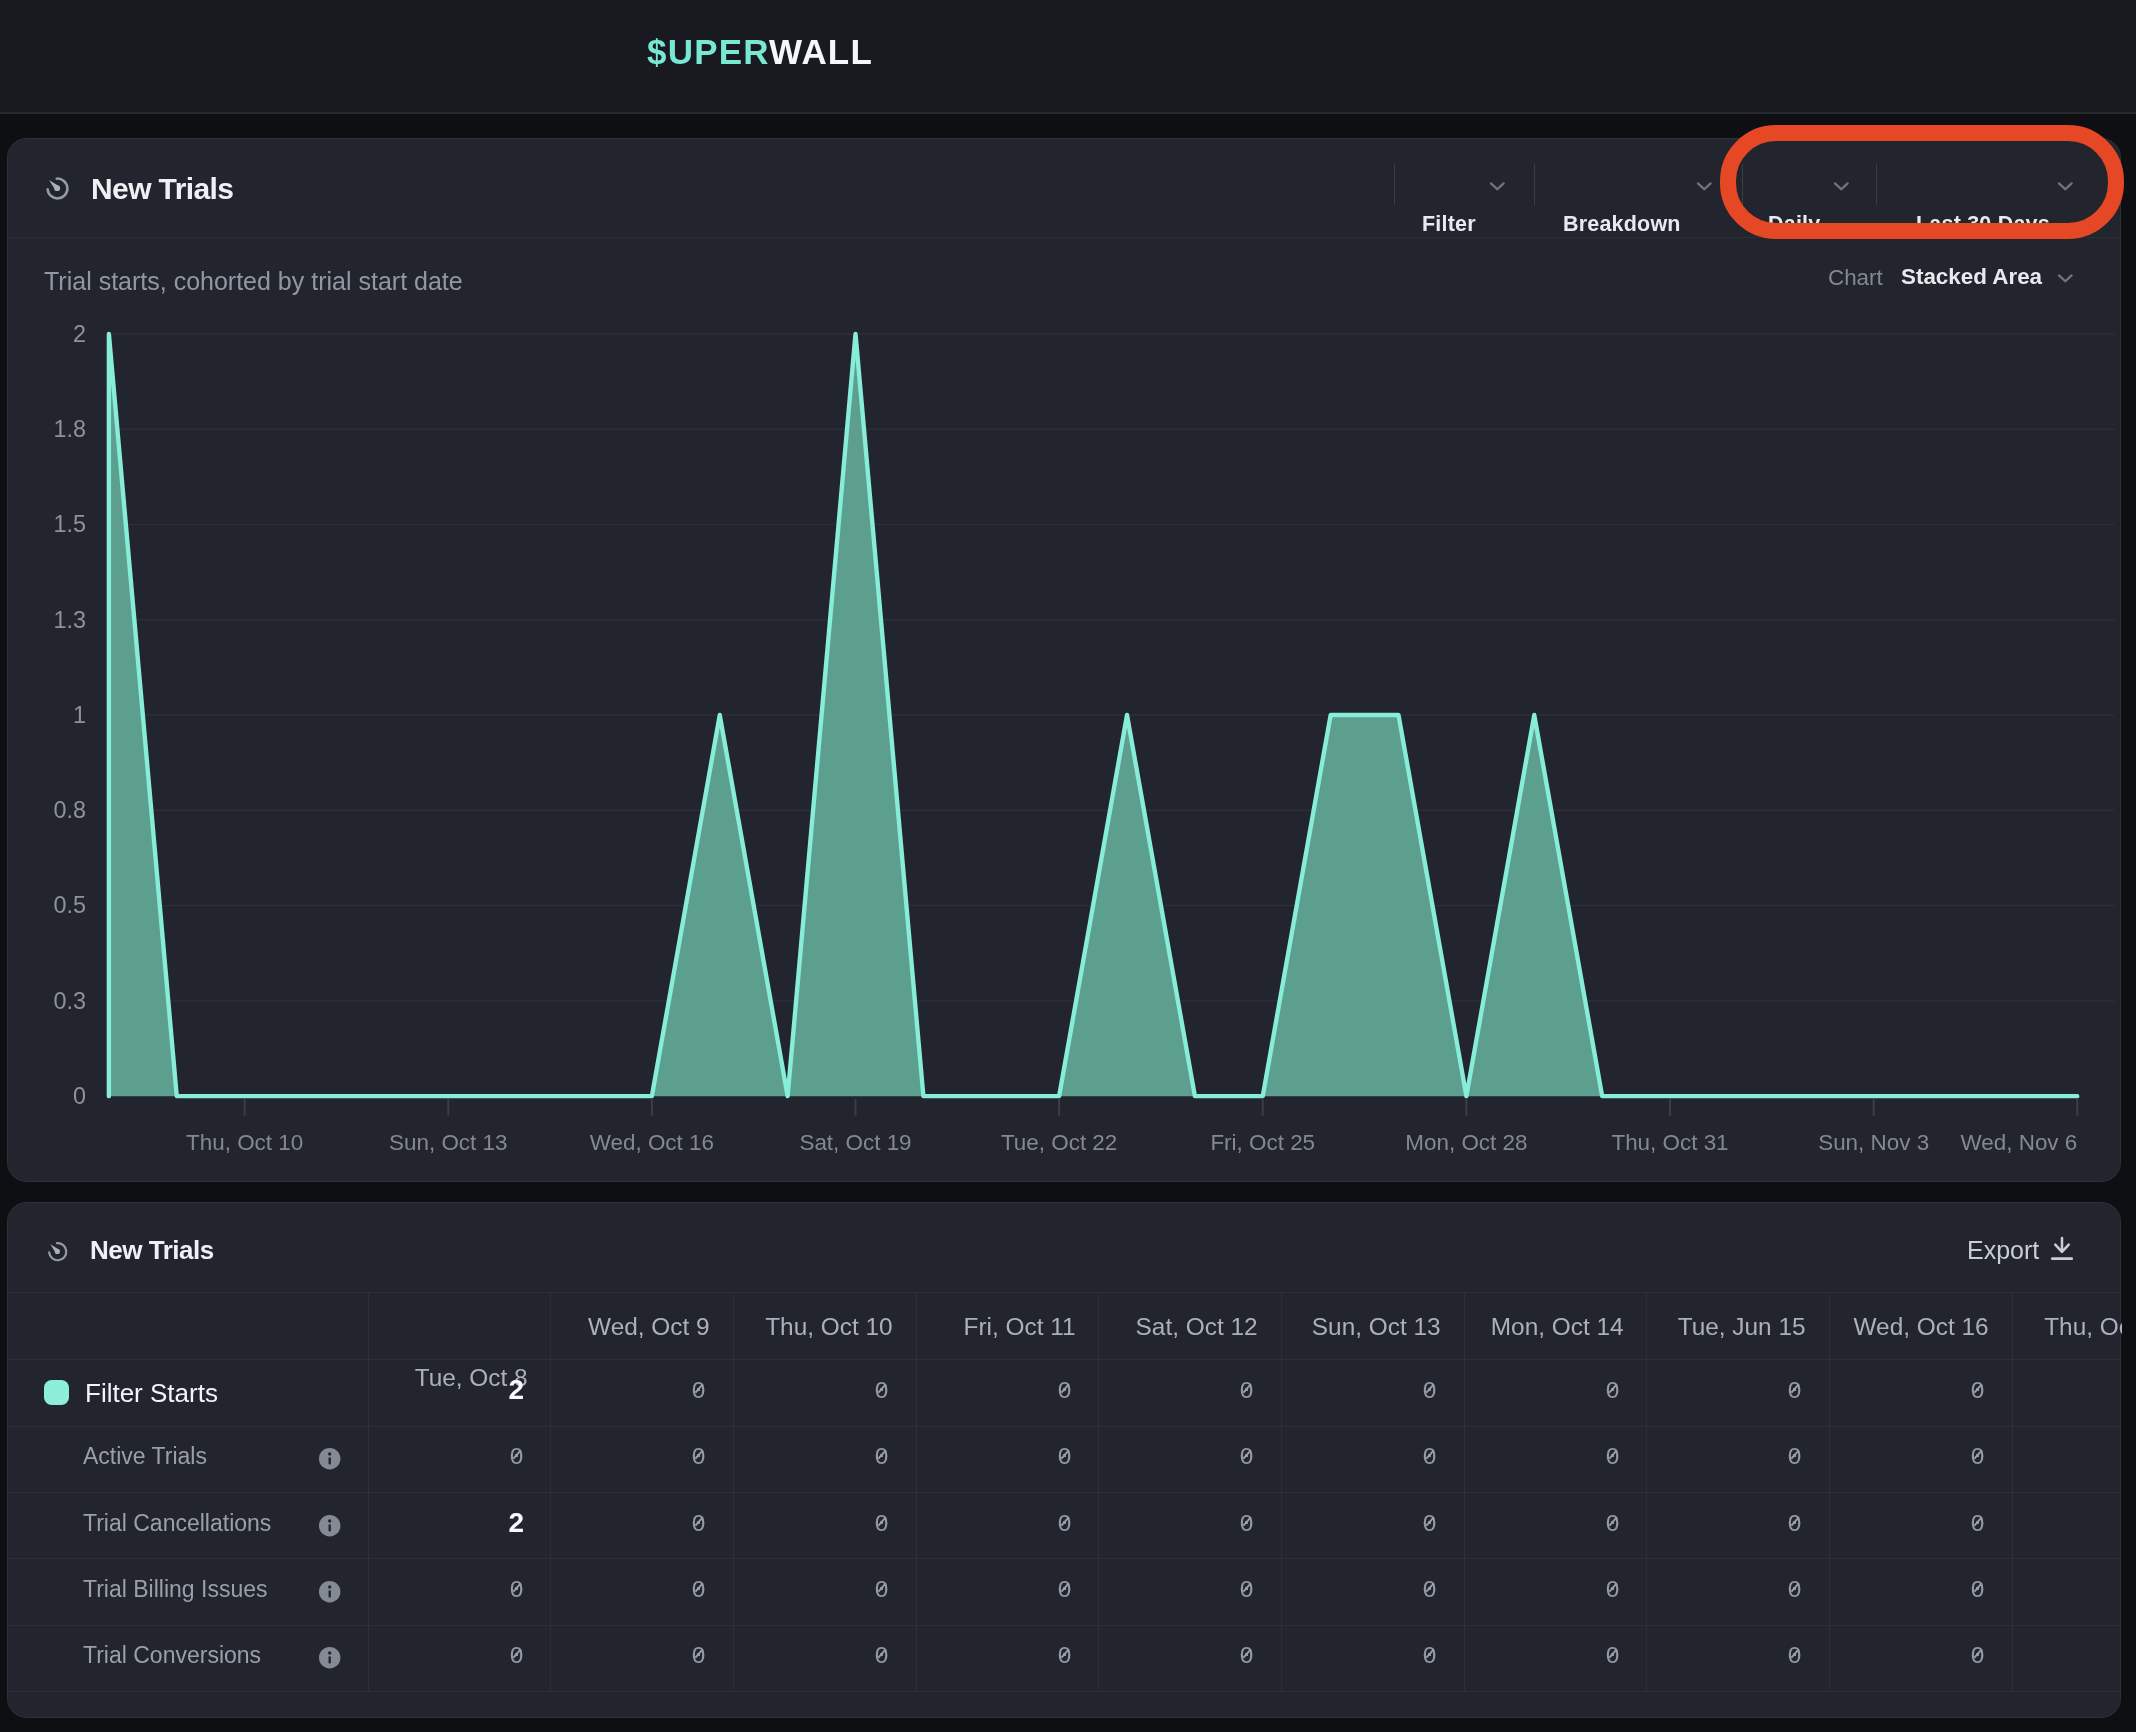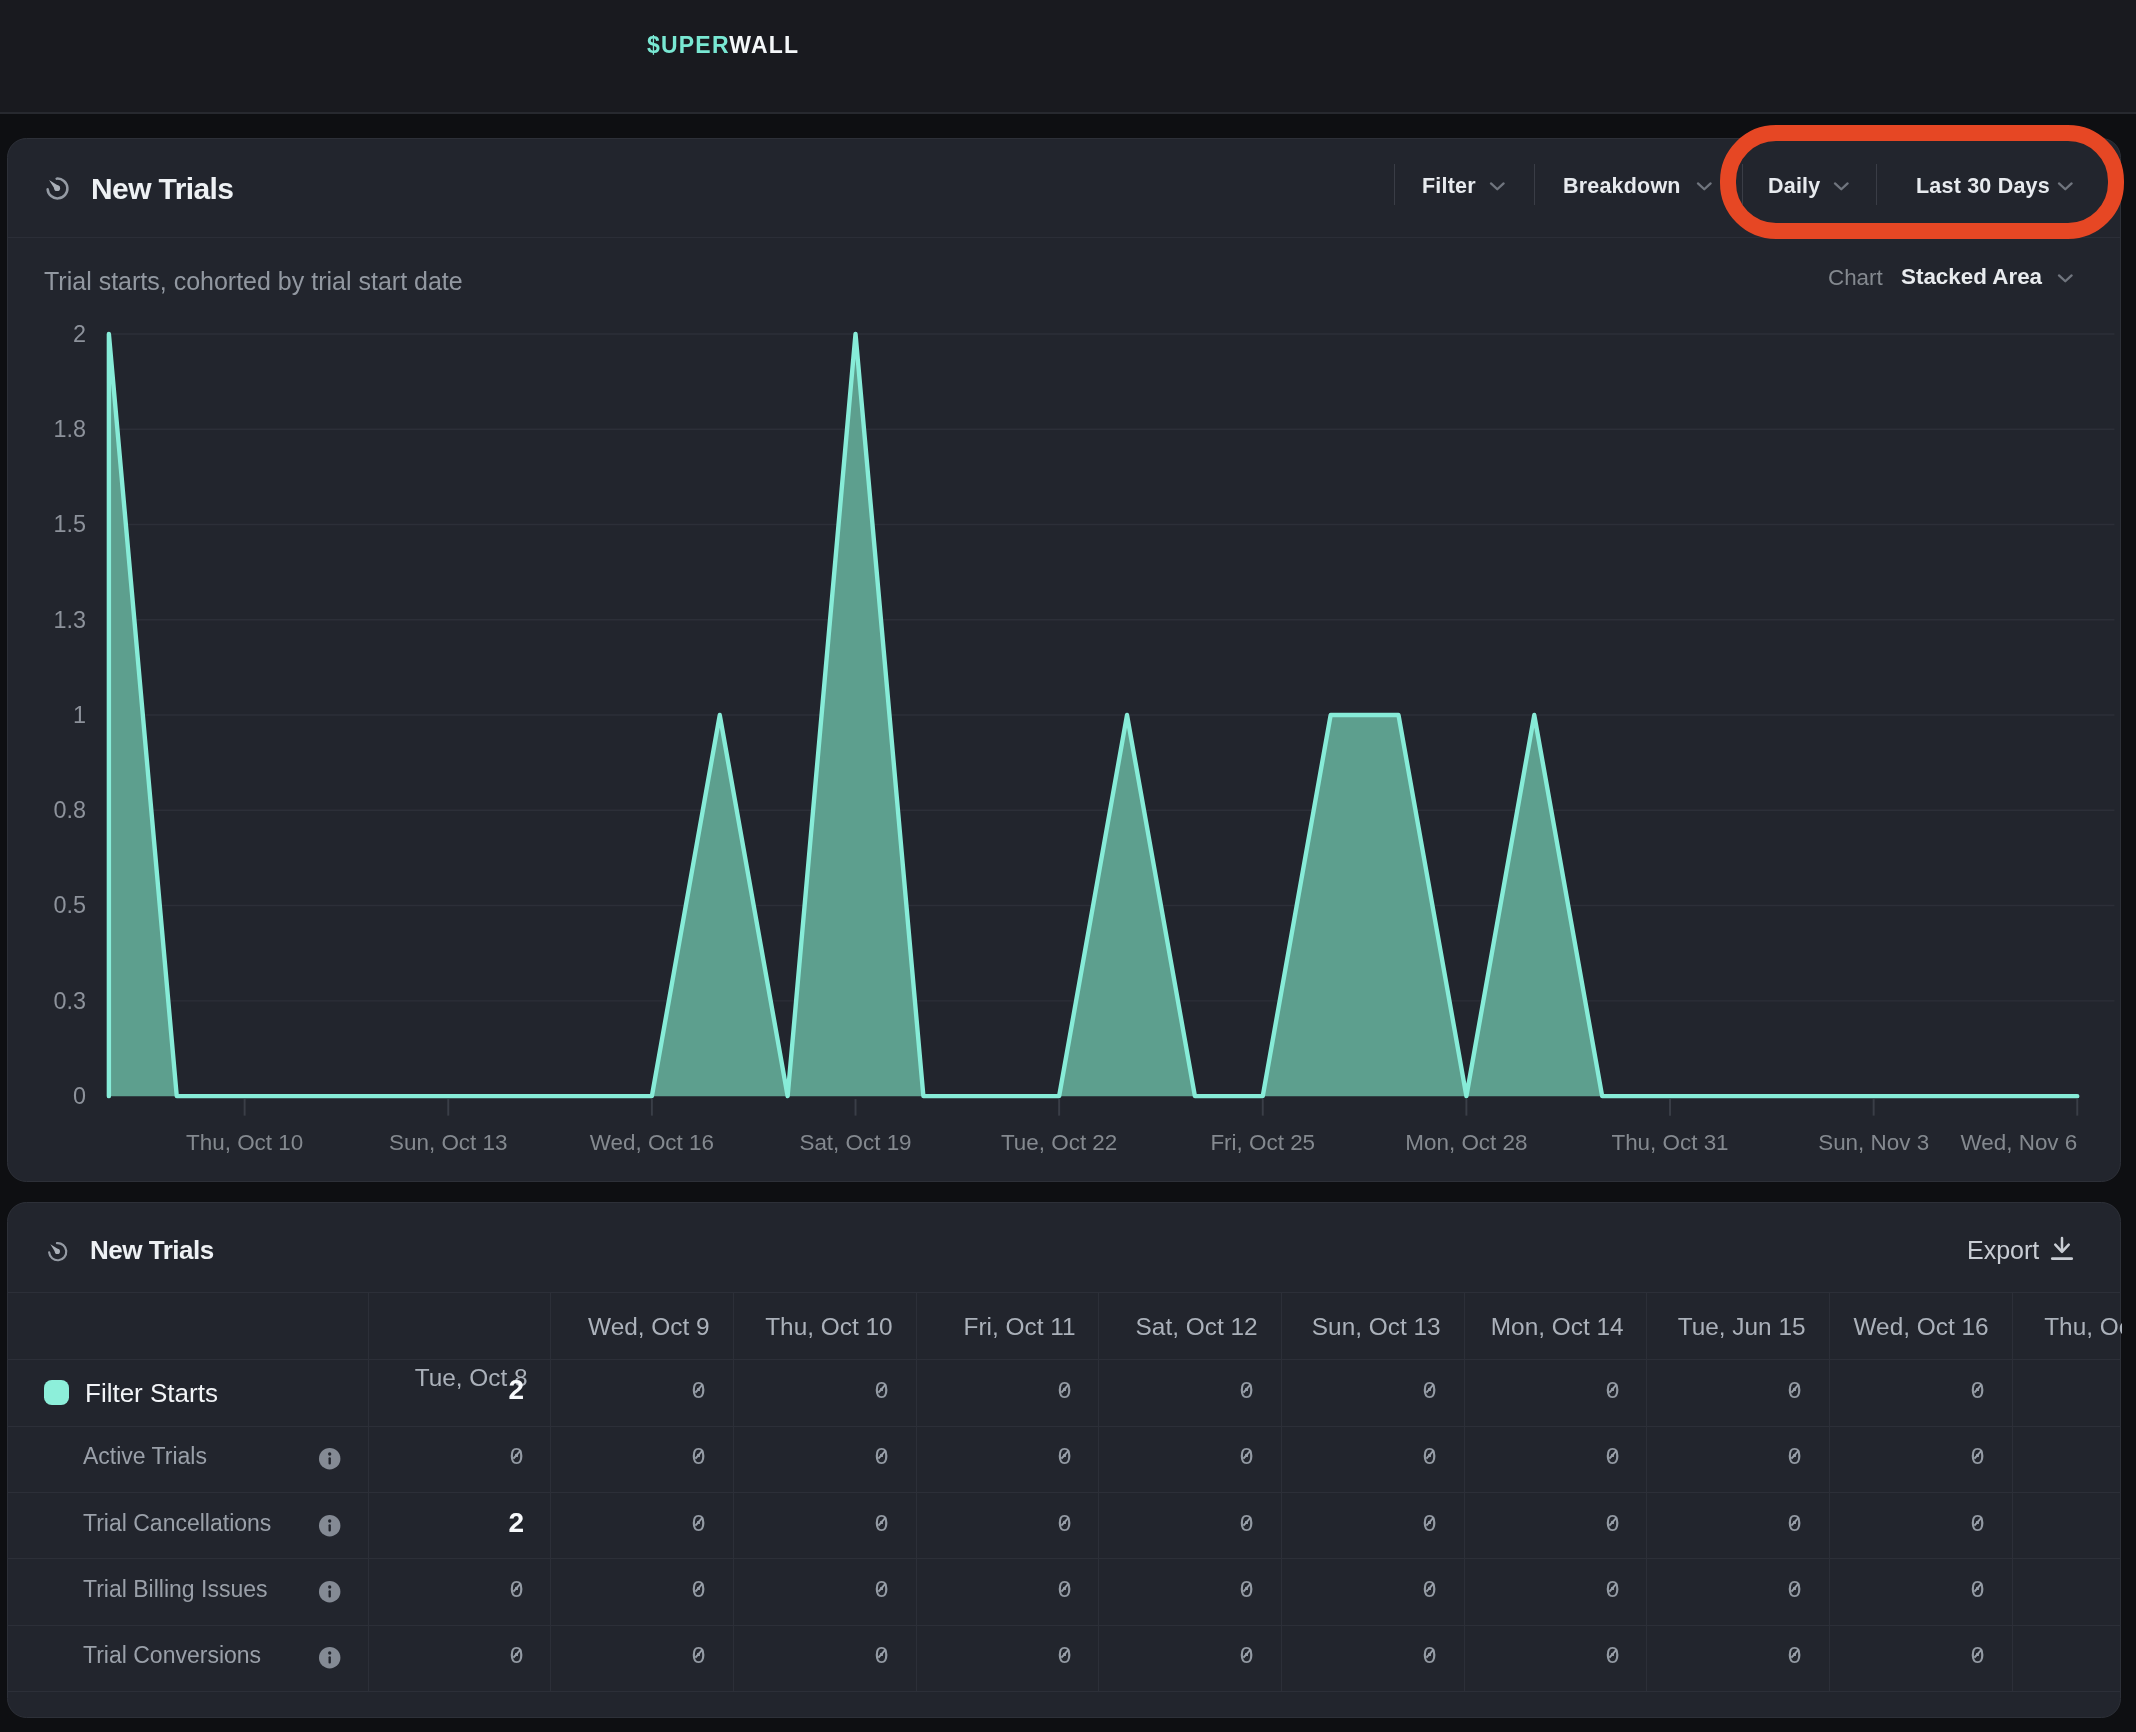--- a/index.html
+++ b/index.html
@@ -1,27 +1,27 @@
 <!DOCTYPE html>
 <html><head><meta charset="utf-8"><style>
 * { margin:0; padding:0; box-sizing:border-box; }
 html,body { width:2137px; height:1732px; background:#0e0f12; font-family:"Liberation Sans", sans-serif; }
 .abs { position:absolute; }
 .panel { position:absolute; left:6.8px; width:2114px; background:#22252d; border:1px solid #2d3038; border-radius:19.5px; }
-.ctrl { font-size:21.5px; font-weight:700; color:#e7eaee; letter-spacing:0.2px; }
+.ctrl { font-size:21.5px; font-weight:700; color:#e7eaee; letter-spacing:0.2px;margin-top:38px; }
 .th { font-size:24.4px; font-weight:500; color:#abb1ba; text-align:right; padding-right:23.4px; }
 .rl1 { font-size:26px; font-weight:500; color:#f2f4f7; }
 .rl2 { font-size:23px; font-weight:400; color:#9aa0a9; }
 .v2 { font-size:28px; font-weight:600; color:#f7f9fb; text-align:right; }
 .v0 { font-family:"Liberation Mono", monospace; font-size:24.4px; color:#939aa3; text-align:right; }
 .v0::after { content:""; position:absolute; right:6.3px; top:4.9px; width:2px; height:11.2px; background:#99a0aa; transform:rotate(42deg); }
 </style></head>
 <body>
 <div class="abs" style="left:0;top:0;width:2137px;height:114px;background:#191a1f;border-bottom:2px solid #27292f"></div>
-<div class="abs" style="left:647px;top:32px;font-size:23px;font-weight:700;letter-spacing:1.2px"><span style="color:#79e8d3">$UPER</span><span style="color:#f4f7f9">WALL</span></div>
+<div class="abs" style="left:647px;top:32px;font-size:35px;font-weight:700;letter-spacing:1.2px"><span style="color:#79e8d3">$UPER</span><span style="color:#f4f7f9">WALL</span></div>
 
 <div class="panel" style="top:138px;height:1044px"></div>
 <div class="panel" style="top:1202px;height:516px"></div>
 
 <div class="abs" style="left:7.8px;top:237px;width:2112px;height:1px;background:#2b2e37"></div>
 <svg class="abs" style="left:44px;top:175px" width="27" height="27" viewBox="0 0 30 30">
     <path d="M14.04 4.04 A 11 11 0 1 1 4.04 15.96" fill="none" stroke="#959ba4" stroke-width="2.8" stroke-linecap="round"></path>
     <path d="M17.3 12.9 L12.9 17.3 L5.6 5.6 Z" fill="#aab0b8"></path>
     <circle cx="14.6" cy="14.6" r="3.3" fill="#aab0b8"></circle>
   </svg>

